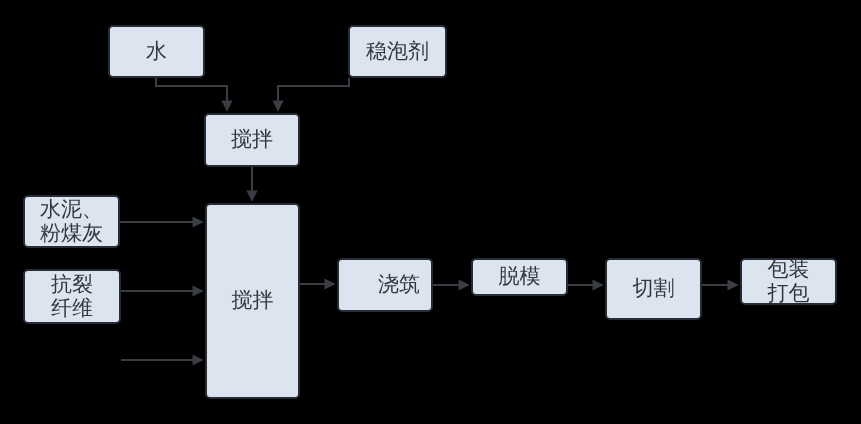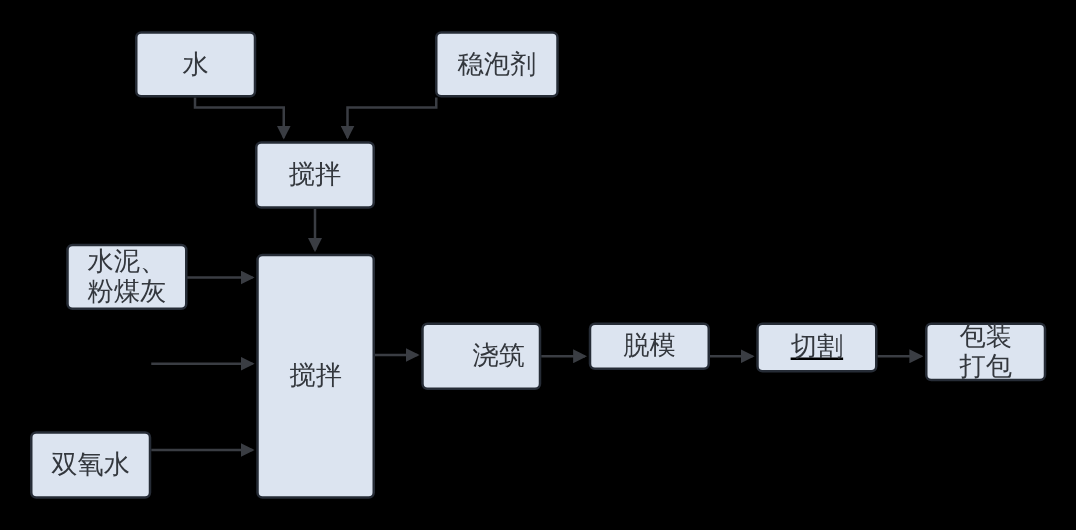--- a/index.html
+++ b/index.html
@@ -71,43 +71,44 @@
   </div>
 
   <div class="node" style="left:300px; top:25px; width:99px; height:53px;margin-left:48px;">
     <span class="label">稳泡剂</span>
   </div>
 
   <div class="node" style="left:204px; top:113px; width:96px; height:54px;">
     <span class="label">搅拌</span>
   </div>
 
-  <div class="node" style="left:23px; top:195px; width:97px; height:53px;margin-left:30px;">
+  <div class="node" style="left:23px; top:195px; width:97px; height:53px;">
     <span class="label">水泥、
 粉煤灰</span>
   </div>
 
+  <div class="node" style="left:23px; top:269px; width:98px; height:55px;">
+    <span class="label">抗裂
+纤维</span>
+  </div>
 
-  <div class="node" style="left:24px; top:345px; width:97px; height:54px;">
-    <span class="label">双氧水</span>
-  </div>
 
   <div class="node" style="left:205px; top:203px; width:95px; height:196px;">
     <span class="label">搅拌</span>
   </div>
 
   <div class="node" style="left:337px; top:258px; width:96px; height:54px;padding-left:28px;">
     <span class="label">浇筑</span>
   </div>
 
   <div class="node" style="left:471px; top:258px; width:97px; height:38px;">
     <span class="label">脱模</span>
   </div>
 
-  <div class="node" style="left:605px; top:258px; width:97px; height:40px;text-decoration:underline;">
+  <div class="node" style="left:605px; top:258px; width:97px; height:62px;">
     <span class="label">切割</span>
   </div>
 
   <div class="node" style="left:740px; top:258px; width:97px; height:47px;">
     <span class="label">包装
 打包</span>
   </div>
 
 </div>
 

